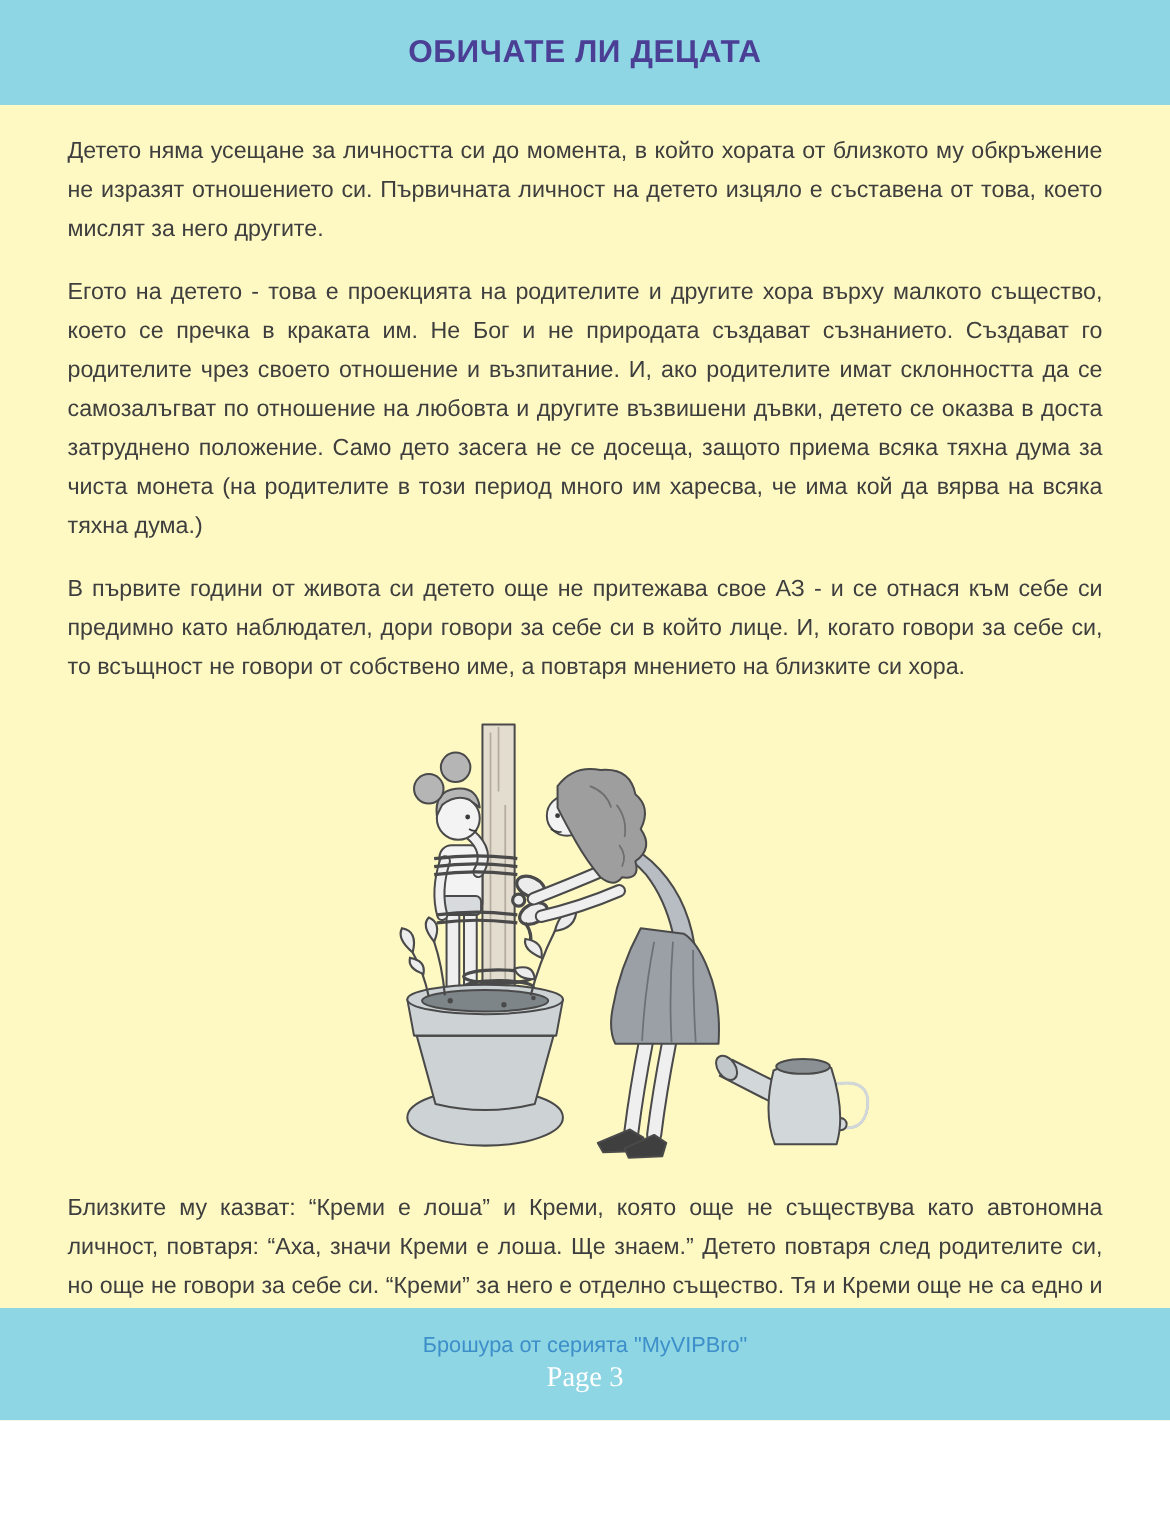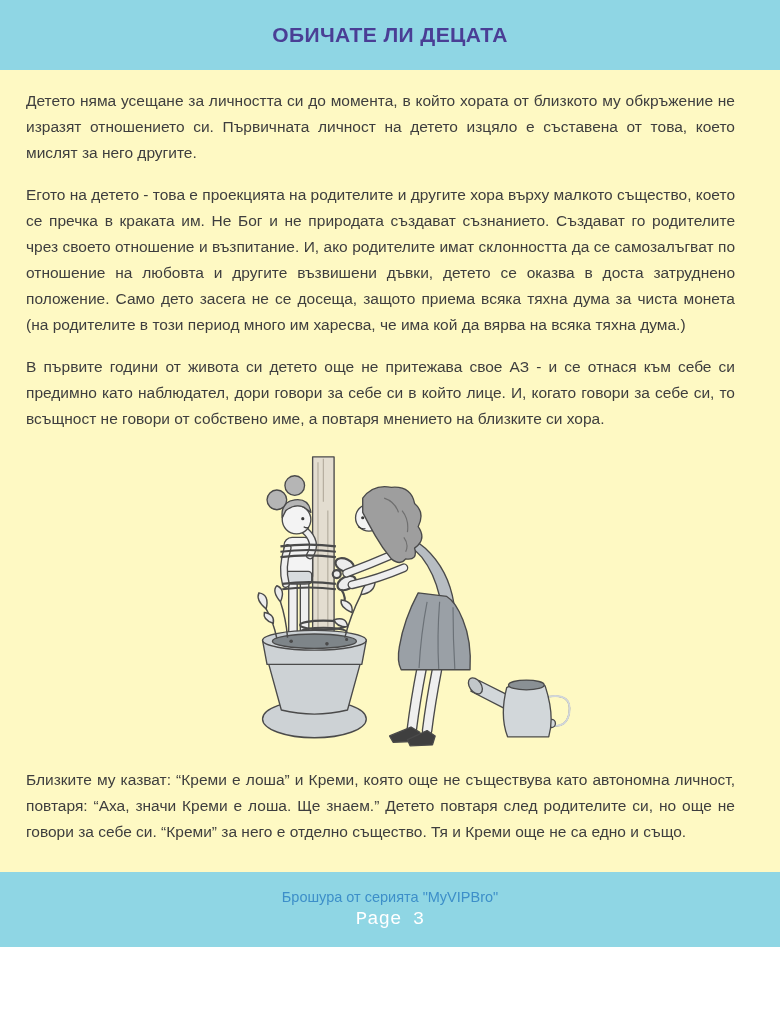--- a/index.html
+++ b/index.html
@@ -5,36 +5,36 @@
   html,body{margin:0;padding:0;background:#ffffff;}
   .page{
     width:780px;height:947px;position:relative;background:#fef9c3;overflow:hidden;
     font-family:"Liberation Sans","DejaVu Sans",sans-serif;
   }
   .band{background:#8fd6e4;}
   .band.top{height:70px;display:flex;align-items:center;justify-content:center;}
   .page-title{
     margin:0;font-size:21px;font-weight:700;letter-spacing:.4px;color:#4a3e95;
   }
-  .content{padding:18px 45px 0 26px;}
+  .content{padding:18px 45px 0 45px;}
   .body-text{
     font-size:15.5px;line-height:26px;color:#3e3e3e;text-align:justify;
     margin:0 0 16px 0;
   }
   .illustration{
     width:340px;height:313px;margin:2px auto 6px auto;transform:translateX(30px);
   }
   .illustration svg{display:block;}
   .band.bottom{
     position:absolute;left:0;bottom:0;width:100%;height:75px;text-align:center;
   }
   .series{padding-top:17px;font-size:14.5px;color:#3d8fc9;}
   .page-num{
     margin-top:3px;font-size:19px;color:#ffffff;
-    font-family:Liberation Mono, monospace;
+    font-family:Liberation Serif, serif;
   }
   .ln{stroke:#4a4a4a;stroke-width:1.5;stroke-linejoin:round;stroke-linecap:round;}
 </style>
 </head>
 <body>
 
 <div class="page">
 
   <header class="band top">
     <h1 class="page-title">ОБИЧАТЕ ЛИ ДЕЦАТА</h1>

